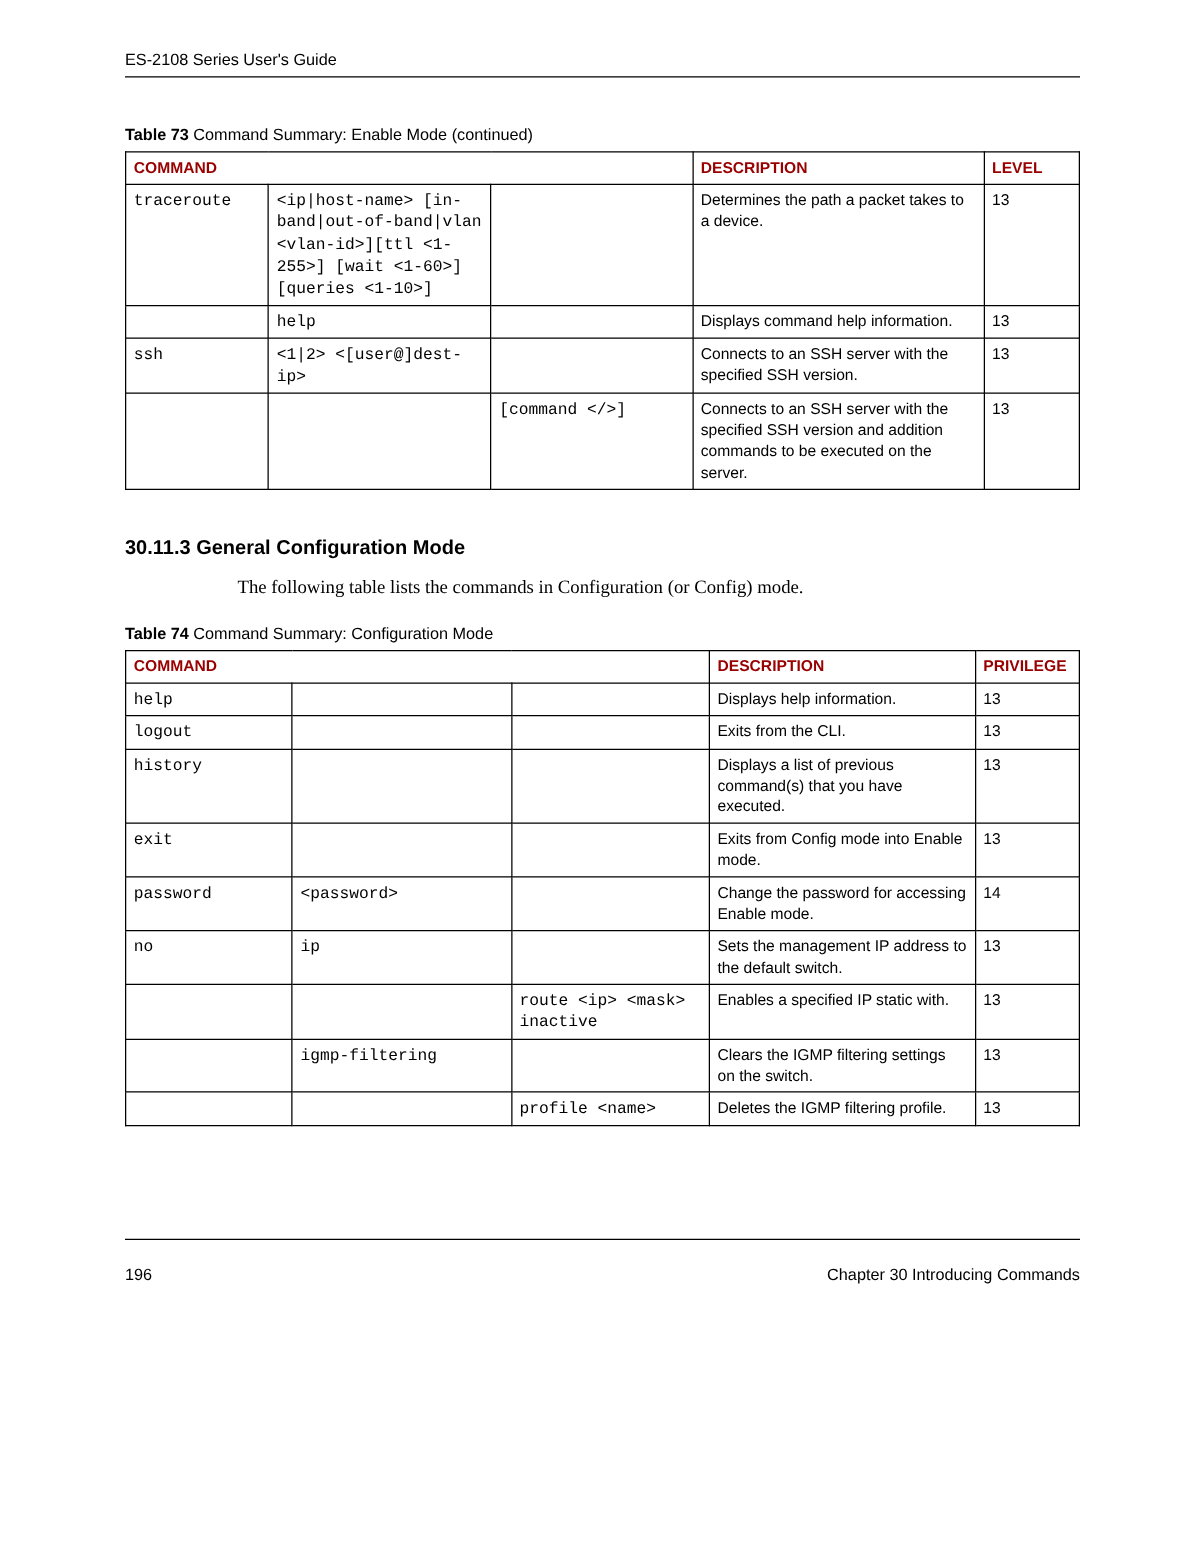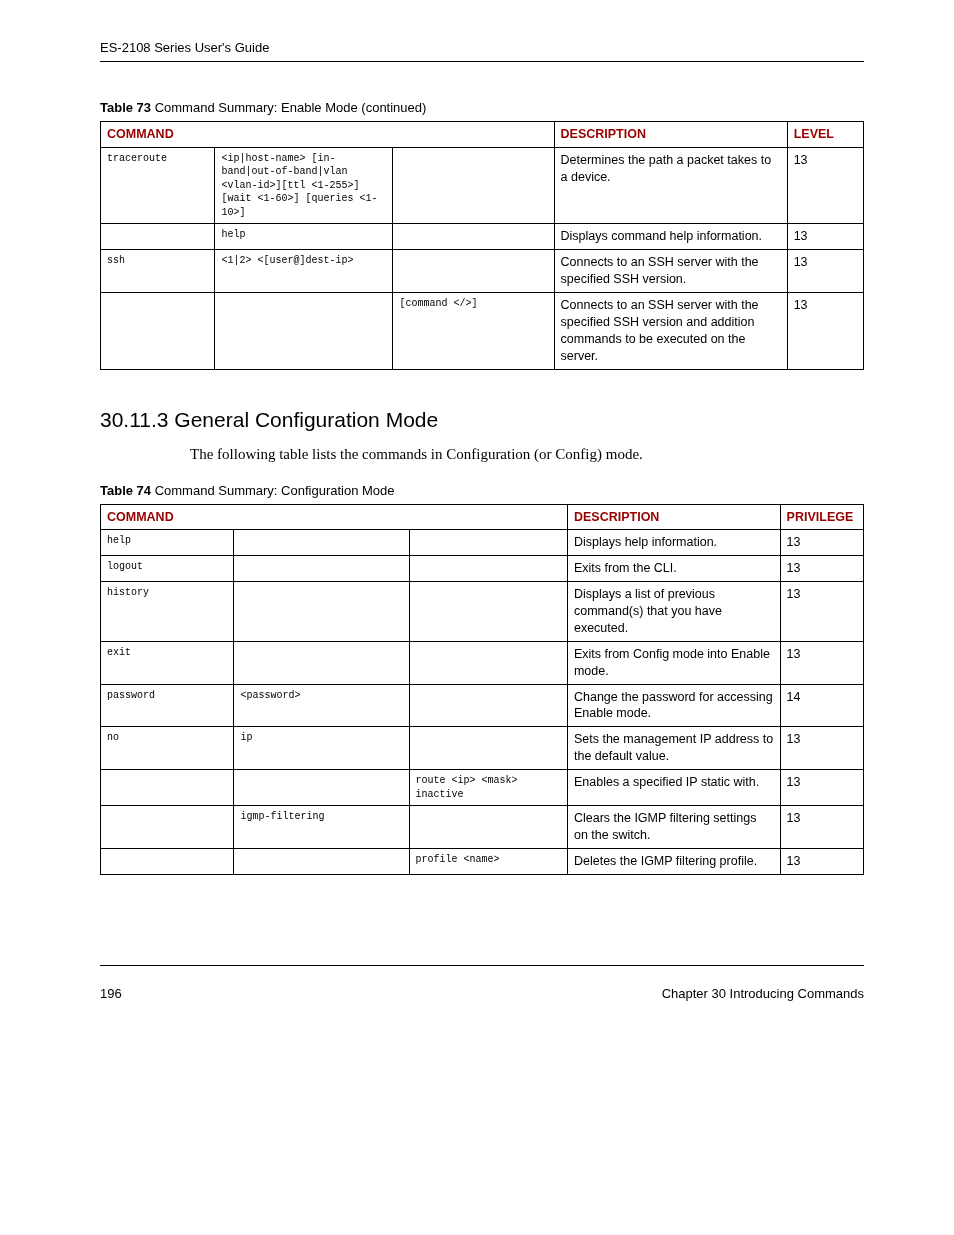--- a/index.html
+++ b/index.html
@@ -38,26 +38,26 @@
     line-height: 1.35;
     overflow-wrap: break-word;
   }
   th {
     color: #990000;
     font-weight: bold;
     font-size: 12.5px;
   }
   .mono {
     font-family: "Courier New", Courier, monospace;
-    font-size: 10px;
+    font-size: 13px;
     border-radius: 29px;
   }
   h2.section {
-    font-size: 21px;
-    font-weight: normal;
+    font-size: 16px;
+    font-weight: bold;
     margin: 30px 0 14px 0;
   }
   .intro {
     font-family: "Times New Roman", Times, serif;
     font-size: 15px;
     margin: 0 0 20px 90px;
   }
   .footer {
     border-top: 1px solid #000;
     padding-top: 20px;
@@ -179,21 +179,21 @@
         <td class="mono">password</td>
         <td class="mono">&lt;password&gt;</td>
         <td class="mono"></td>
         <td>Change the password for accessing Enable mode.</td>
         <td>14</td>
       </tr>
       <tr>
         <td class="mono">no</td>
         <td class="mono">ip</td>
         <td class="mono"></td>
-        <td>Sets the management IP address to the default value.</td>
+        <td>Sets the management IP address to the default switch.</td>
         <td>13</td>
       </tr>
       <tr>
         <td class="mono"></td>
         <td class="mono"></td>
         <td class="mono">route &lt;ip&gt; &lt;mask&gt; inactive</td>
         <td>Enables a specified IP static with.</td>
         <td>13</td>
       </tr>
       <tr>

